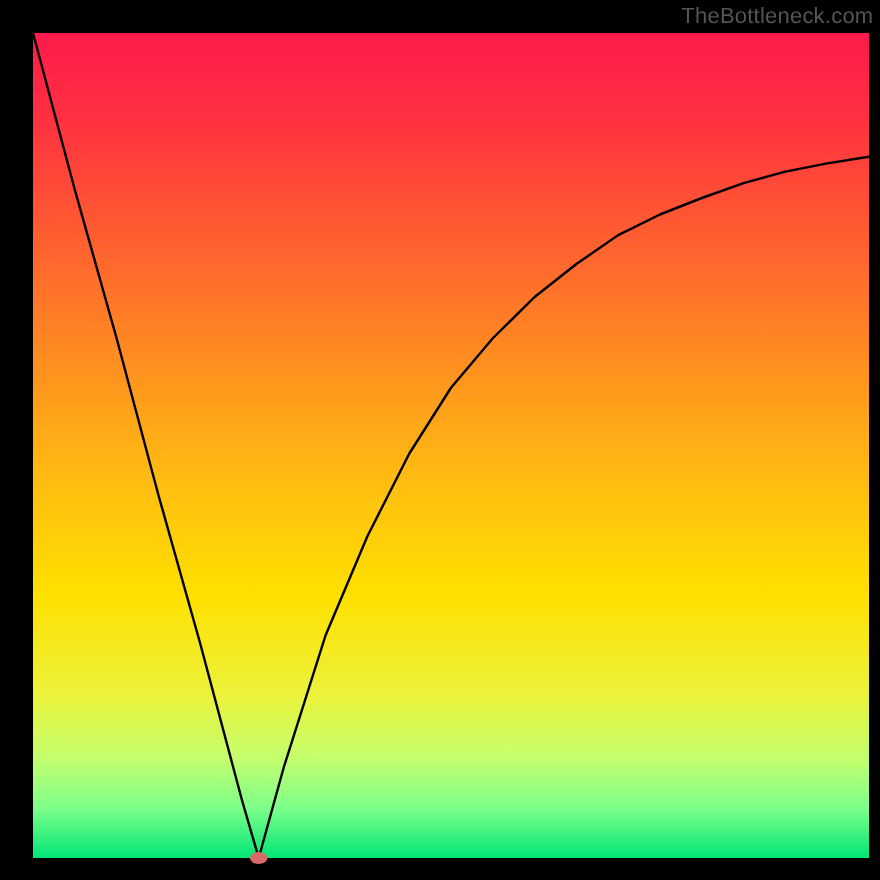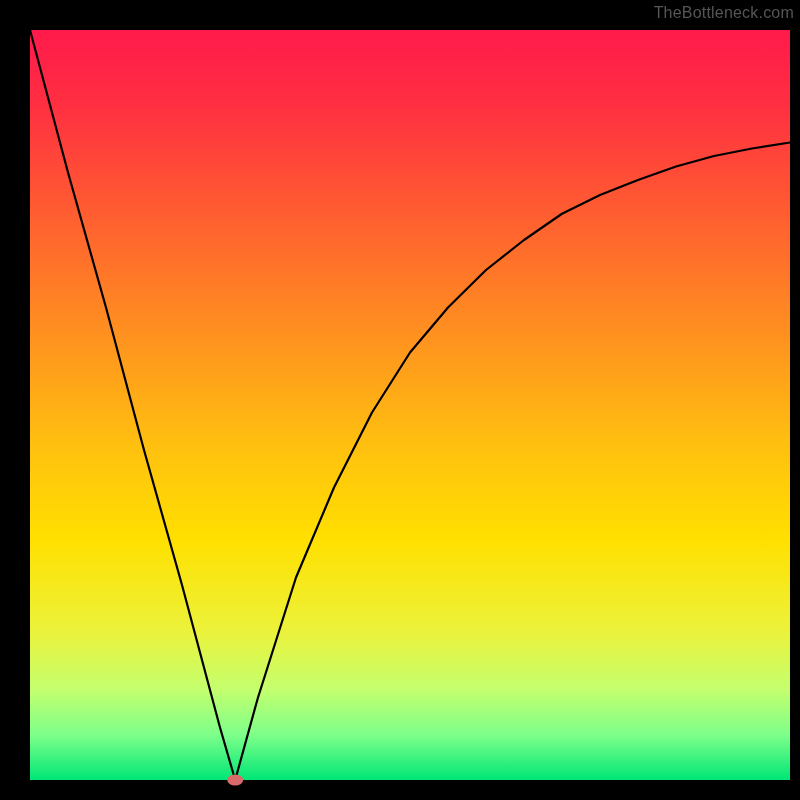--- a/index.html
+++ b/index.html
@@ -14,21 +14,21 @@
     position: relative;
     width: 800px;
     height: 800px;
     background: #000;
   }
   .watermark {
     position: absolute;
     top: 4px;
     right: 6px;
     font-family: Arial, Helvetica, sans-serif;
-    font-size: 16px;
+    font-size: 20px;
     color: #555;
     font-weight: 500;
     letter-spacing: 0.2px;
   }
   svg {
     display: block;
   }
 </style>
 </head>
 <body>

